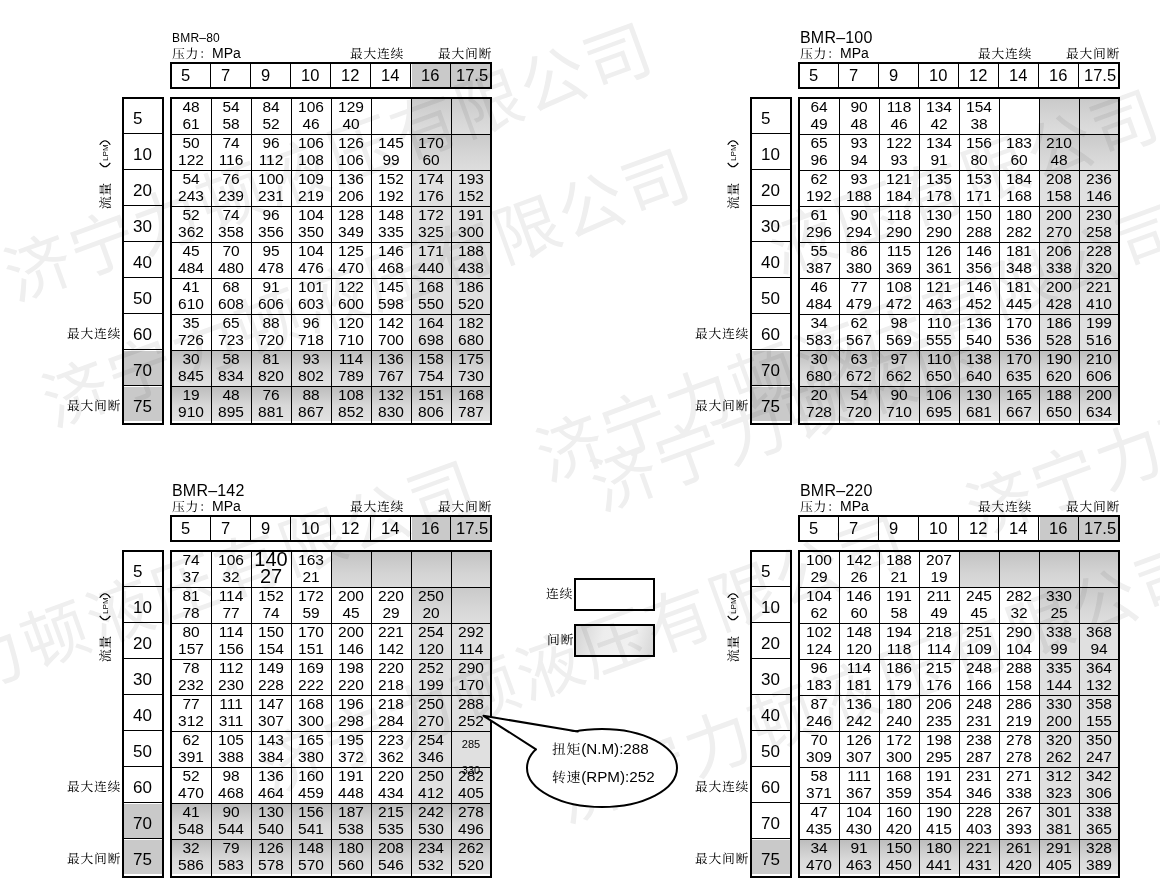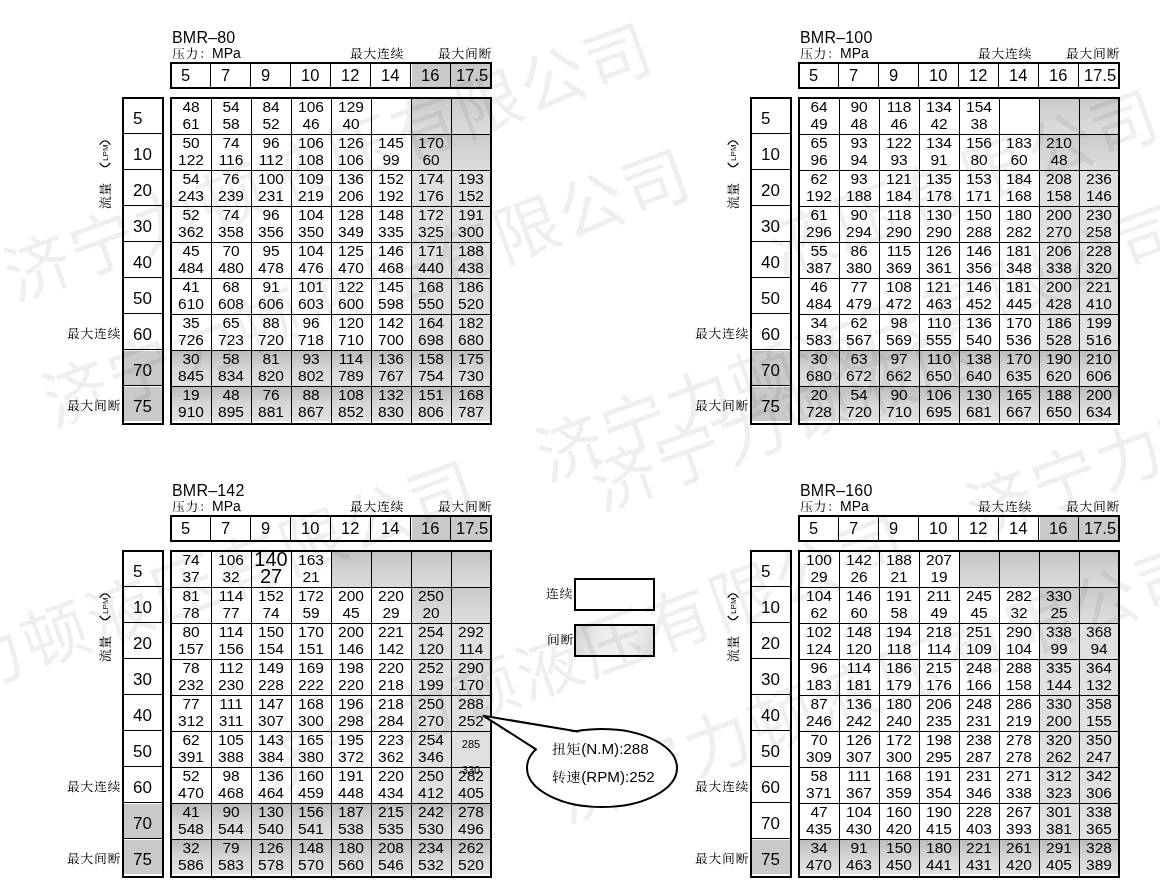--- a/index.html
+++ b/index.html
@@ -32,21 +32,21 @@
 <path id="w6709" d="M391 -840C379 -797 365 -753 347 -710H63V-640H316C252 -508 160 -386 40 -304C54 -290 78 -263 88 -246C151 -291 207 -345 255 -406V79H329V-119H748V-15C748 0 743 6 726 6C707 7 646 8 580 5C590 26 601 57 605 77C691 77 746 77 779 66C812 53 822 30 822 -14V-524H336C359 -562 379 -600 397 -640H939V-710H427C442 -747 455 -785 467 -822ZM329 -289H748V-184H329ZM329 -353V-456H748V-353Z"></path>
 <path id="w9650" d="M92 -799V78H159V-731H304C283 -664 254 -576 225 -505C297 -425 315 -356 315 -301C315 -270 309 -242 294 -231C285 -226 274 -223 263 -222C247 -221 227 -222 204 -223C216 -204 223 -175 223 -157C245 -156 271 -156 290 -159C311 -161 329 -167 342 -177C371 -198 382 -240 382 -294C382 -357 365 -429 293 -513C326 -593 363 -691 392 -773L343 -802L332 -799ZM811 -546V-422H516V-546ZM811 -609H516V-730H811ZM439 80C458 67 490 56 696 0C694 -16 692 -47 693 -68L516 -25V-356H612C662 -157 757 -3 914 73C925 52 948 23 965 8C885 -25 820 -81 771 -152C826 -185 892 -229 943 -271L894 -324C854 -287 791 -240 738 -206C713 -251 693 -302 678 -356H883V-796H442V-53C442 -11 421 9 406 18C417 33 433 63 439 80Z"></path>
 <path id="w516C" d="M324 -811C265 -661 164 -517 51 -428C71 -416 105 -389 120 -374C231 -473 337 -625 404 -789ZM665 -819 592 -789C668 -638 796 -470 901 -374C916 -394 944 -423 964 -438C860 -521 732 -681 665 -819ZM161 14C199 0 253 -4 781 -39C808 2 831 41 848 73L922 33C872 -58 769 -199 681 -306L611 -274C651 -224 694 -166 734 -109L266 -82C366 -198 464 -348 547 -500L465 -535C385 -369 263 -194 223 -149C186 -102 159 -72 132 -65C143 -43 157 -3 161 14Z"></path>
 <path id="w53F8" d="M95 -598V-532H698V-598ZM88 -776V-704H812V-33C812 -14 806 -8 788 -8C767 -7 698 -6 629 -9C640 14 652 51 655 73C745 73 807 72 842 59C878 46 888 20 888 -32V-776ZM232 -357H555V-170H232ZM159 -424V-29H232V-104H628V-424Z"></path>
 </defs>
   </svg>
 <div class="page">
 
 <div style="position:absolute;left:0px;top:0px">
 
-<div style="position:absolute;left:172px;top:30px;font-size:16px;line-height:16px;letter-spacing:0.2px;white-space:nowrap">BMR–80</div>
+<div style="position:absolute;left:172px;top:30px;font-size:12px;line-height:16px;letter-spacing:0.2px;white-space:nowrap">BMR–80</div>
 
 <svg style="position:absolute;left:171.5px;top:46.8px;overflow:visible;" width="41" height="13" viewBox="0 0 41 13">
         <g fill="#000">
           <use href="#g538B" transform="translate(0.0,11.3) scale(0.0128)"></use>
           <use href="#g529B" transform="translate(13.6,11.3) scale(0.0128)"></use>
           <use href="#gFF1A" transform="translate(27.2,11.3) scale(0.0128)"></use>
         </g>
       </svg>
 
 <div style="position:absolute;left:212px;top:46px;font-size:14px;line-height:14px">MPa</div>
@@ -712,21 +712,21 @@
             <path d="M46.6,1.2 Q38.8,6.5 46.6,11.8" fill="none" stroke="#000" stroke-width="1.1"></path>
             <text x="48.6" y="9.6" font-family="Liberation Sans" font-size="8px">LPM</text>
             <path d="M64.8,1.2 Q72.6,6.5 64.8,11.8" fill="none" stroke="#000" stroke-width="1.1"></path>
           </g>
         </svg>
 </div>
 </div>
 
 <div style="position:absolute;left:0px;top:0px">
 
-<div style="position:absolute;left:800px;top:483px;font-size:16px;line-height:16px;letter-spacing:0.2px;white-space:nowrap">BMR–160</div>
+<div style="position:absolute;left:800px;top:483px;font-size:16px;line-height:16px;letter-spacing:0.2px;white-space:nowrap">BMR–220</div>
 
 <svg style="position:absolute;left:799.5px;top:499.8px;overflow:visible;" width="41" height="13" viewBox="0 0 41 13">
         <g fill="#000">
           <use href="#g538B" transform="translate(0.0,11.3) scale(0.0128)"></use>
           <use href="#g529B" transform="translate(13.6,11.3) scale(0.0128)"></use>
           <use href="#gFF1A" transform="translate(27.2,11.3) scale(0.0128)"></use>
         </g>
       </svg>
 
 <div style="position:absolute;left:840px;top:499px;font-size:14px;line-height:14px">MPa</div>

